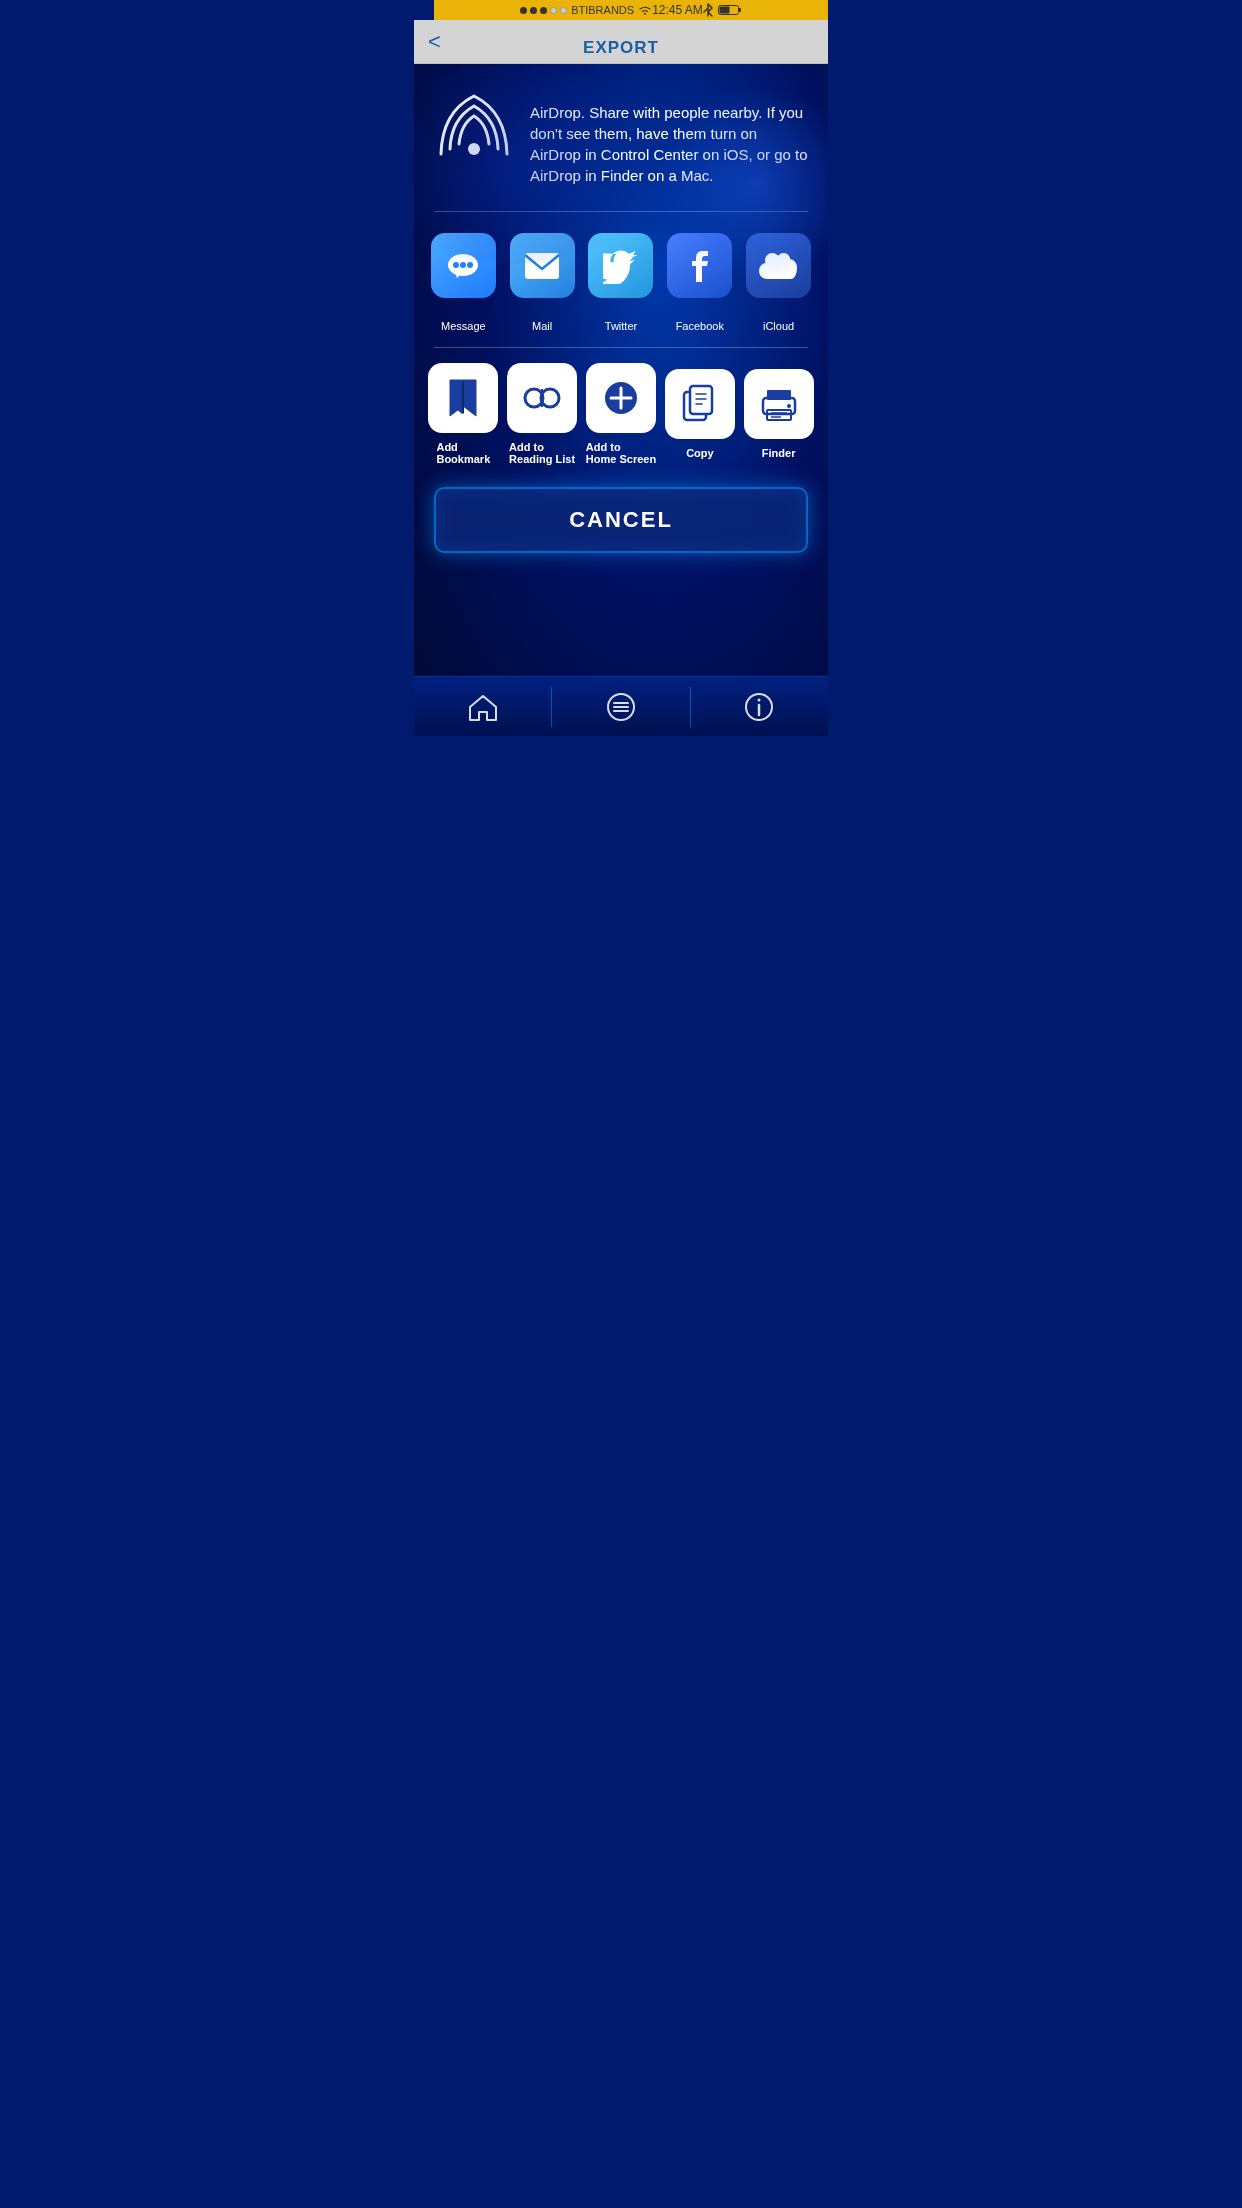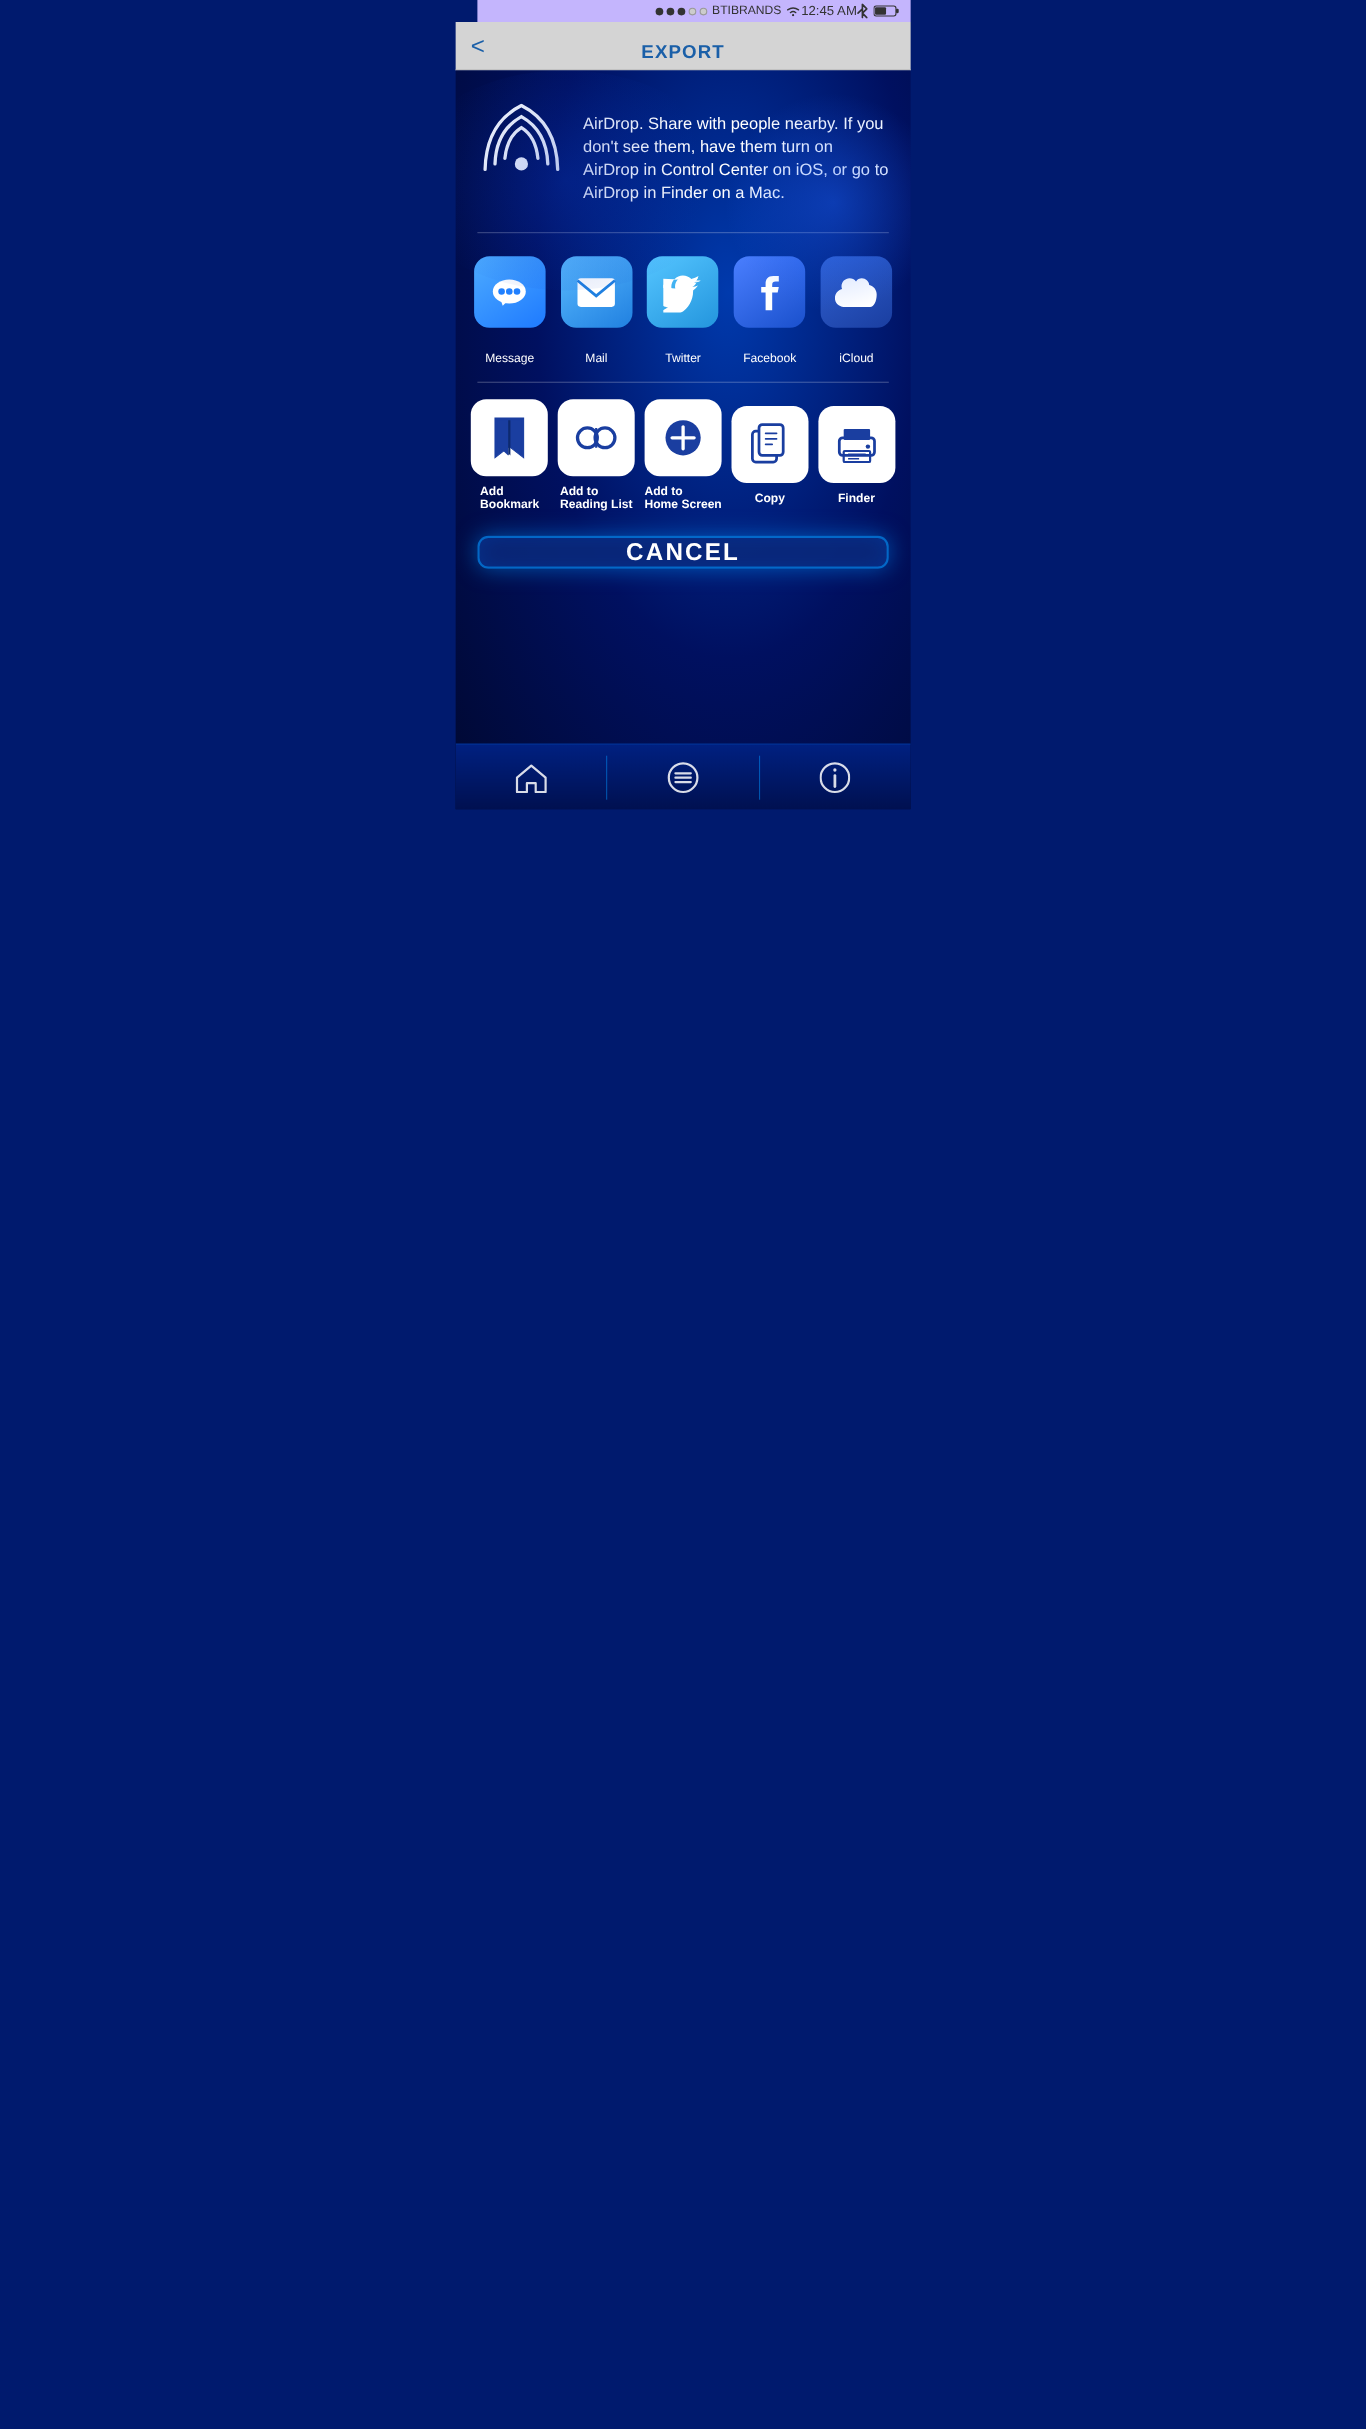--- a/index.html
+++ b/index.html
@@ -10,25 +10,25 @@
       height: 736px;
       font-family: -apple-system, 'Helvetica Neue', Arial, sans-serif;
       background: #001a6e;
       overflow: hidden;
       position: relative;
       margin: 0 auto;
     }
 
     
     .status-bar {
-      background: #c4b5fd;
+      background: #eab308;
       height: 20px;
       display: flex;
       align-items: center;
-      justify-content: flex-end;
+      justify-content: center;
       padding: 0 10px;
       font-size: 11px;
       color: #333;
       margin-left: 20px;
     }
     .status-left { display: flex; align-items: center; gap: 4px; }
     .status-dots { display: flex; gap: 3px; }
     .dot { width: 7px; height: 7px; border-radius: 50%; }
     .dot.filled { background: #333; }
     .dot.empty { background: #ccc; border: 1px solid #999; }
@@ -192,20 +192,21 @@
     .cancel-btn {
       margin: 12px 20px;
       background: rgba(10, 40, 120, 0.85);
       border: 2px solid rgba(0, 150, 255, 0.6);
       border-radius: 10px;
       color: white;
       font-size: 22px;
       font-weight: 800;
       letter-spacing: 2px;
       text-align: center;
+      padding: 18px;
       cursor: pointer;
       box-shadow: 0 0 20px rgba(0, 150, 255, 0.5), inset 0 0 20px rgba(0, 80, 200, 0.3);
     }
 
     
     .tab-bar {
       position: absolute;
       bottom: 0;
       left: 0; right: 0;
       height: 60px;

